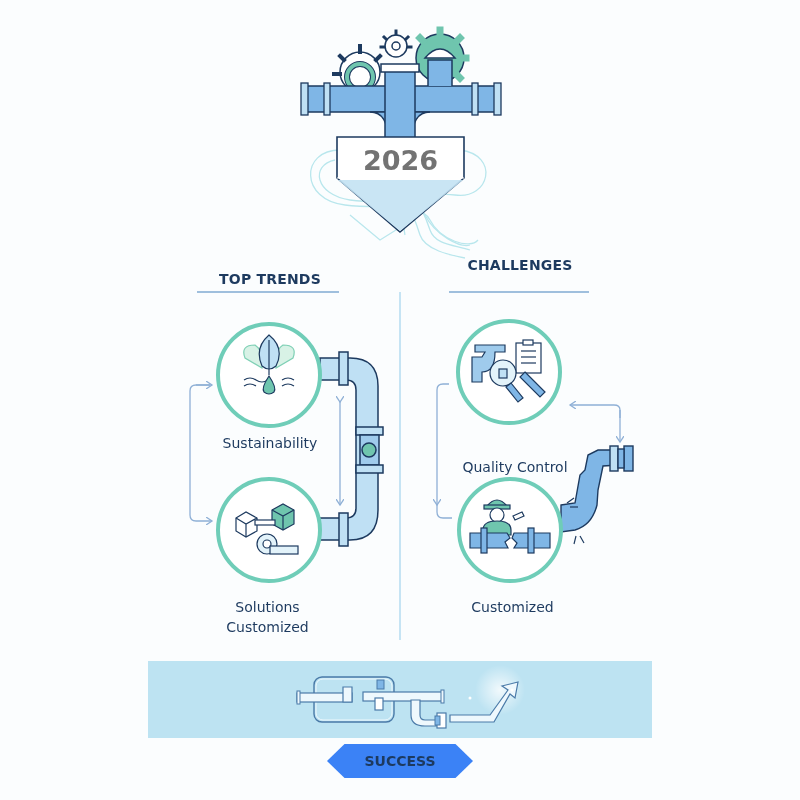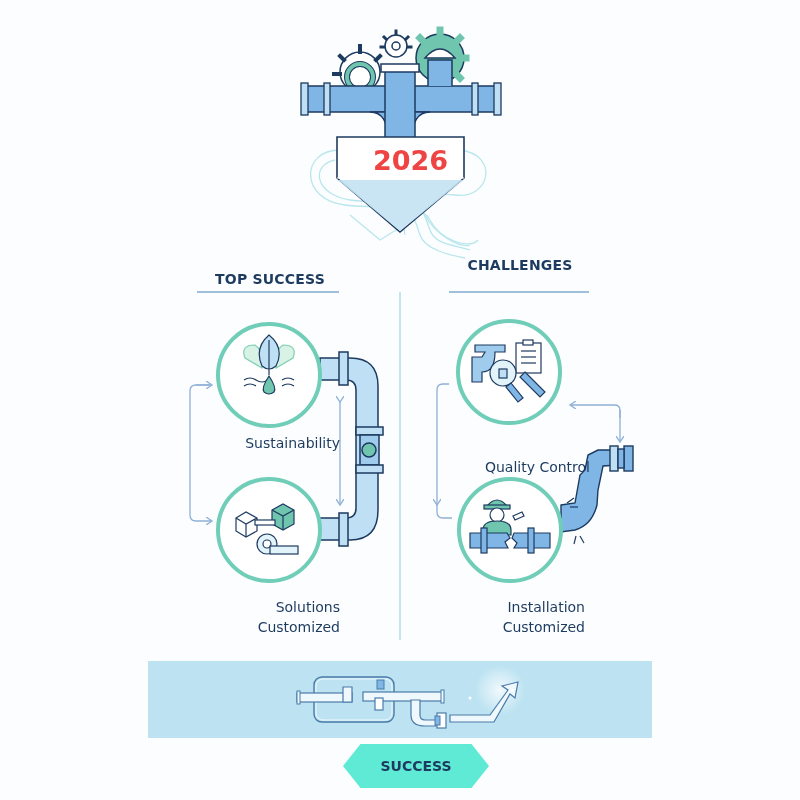--- a/index.html
+++ b/index.html
@@ -9,37 +9,37 @@
     font-family: "DejaVu Sans", "Liberation Sans", sans-serif;
   }
   svg.layer { position: absolute; left: 0; top: 0; }
   .section-title {
     position: absolute; font-weight: bold; font-size: 14px; color: #1d3a5f;
     text-align: center; letter-spacing: 0.2px;
   }
   .section-rule { position: absolute; height: 2px; background: #9fbfdd; }
   .divider { position: absolute; left: 399px; top: 292px; width: 2px; height: 348px; background: #c6e4f4; }
   .item-label {
-    position: absolute; font-size: 14px; color: #1d3a5f; text-align: right; line-height: 20px;
+    position: absolute; font-size: 14px; color: #1d3a5f; text-align: center; line-height: 20px;
   }
   .band {
     position: absolute; left: 148px; top: 661px; width: 504px; height: 77px;
     background: #bde3f2;
   }
   .success-tag {
-    position: absolute; left: 343px; top: 744px; width: 146px; height: 44px;
-    background: #5eead4;
+    position: absolute; left: 327px; top: 744px; width: 146px; height: 34px;
+    background: #3b82f6;
     clip-path: polygon(12% 0, 88% 0, 100% 50%, 88% 100%, 12% 100%, 0 50%);
     display: flex; align-items: center; justify-content: center;
     font-weight: bold; font-size: 14px; color: #1d3a5f;
   }
   .year {
     position: absolute; left: 337px; top: 140px; width: 127px; height: 40px;
     display: flex; align-items: center; justify-content: center;
-    font-weight: bold; font-size: 27px; color: #ef4444; padding-left: 10px;
+    font-weight: bold; font-size: 27px; color: #737373;
   }
 </style>
 </head>
 <body>
 
 <svg class="layer" width="800" height="800">
 
   <g fill="none" stroke="#aee3ea" stroke-width="1.3" opacity="0.85">
     <path d="M340 150 C300 150 300 200 345 205 C380 210 420 200 430 220 C440 240 470 250 478 240"></path>
     <path d="M335 160 C310 165 315 195 350 200 C385 205 415 195 425 215 C435 235 460 248 470 245"></path>
@@ -101,21 +101,21 @@
     <rect x="472" y="83" width="6" height="32"></rect>
     <rect x="494" y="83" width="7" height="32"></rect>
   </g>
 
   <polygon points="337,137 464,137 464,178 400,232 337,178" fill="#ffffff" stroke="#1d3a5f" stroke-width="1.6"></polygon>
   <polygon points="338,180 463,180 400,231" fill="#c3e2f3" opacity="0.9"></polygon>
   <line x1="337" y1="178" x2="464" y2="178" stroke="#ffffff" stroke-width="1"></line>
 </svg>
 <div class="year">2026</div>
 
-<div class="section-title" style="left:195px; top:271px; width:150px;">TOP SUCCESS</div>
+<div class="section-title" style="left:195px; top:271px; width:150px;">TOP TRENDS</div>
 <div class="section-rule" style="left:197px; top:291px; width:142px;"></div>
 
 <div class="section-title" style="left:445px; top:257px; width:150px;">CHALLENGES</div>
 <div class="section-rule" style="left:449px; top:291px; width:140px;"></div>
 
 <div class="divider"></div>
 
 <svg class="layer" width="800" height="800">
   <defs>
     <marker id="arr" markerWidth="8" markerHeight="8" refX="6" refY="4" orient="auto" markerUnits="userSpaceOnUse">
@@ -213,21 +213,20 @@
 </svg>
 
 <div class="item-label" style="left:200px; top:433px; width:140px;">Sustainability</div>
 <div class="item-label" style="left:195px; top:597px; width:145px;">
   <div>Solutions</div>
   <div>Customized</div>
 </div>
 
 <div class="item-label" style="left:440px; top:433px; width:150px;margin-top:24px;">Quality Control</div>
 <div class="item-label" style="left:440px; top:597px; width:145px;">
-  <div>Installation</div>
   <div>Customized</div>
 </div>
 
 <div class="band"></div>
 <svg class="layer" width="800" height="800">
   <defs>
     <radialGradient id="glow" cx="50%" cy="50%" r="50%">
       <stop offset="0%" stop-color="#ffffff" stop-opacity="0.8"></stop>
       <stop offset="100%" stop-color="#ffffff" stop-opacity="0"></stop>
     </radialGradient>

